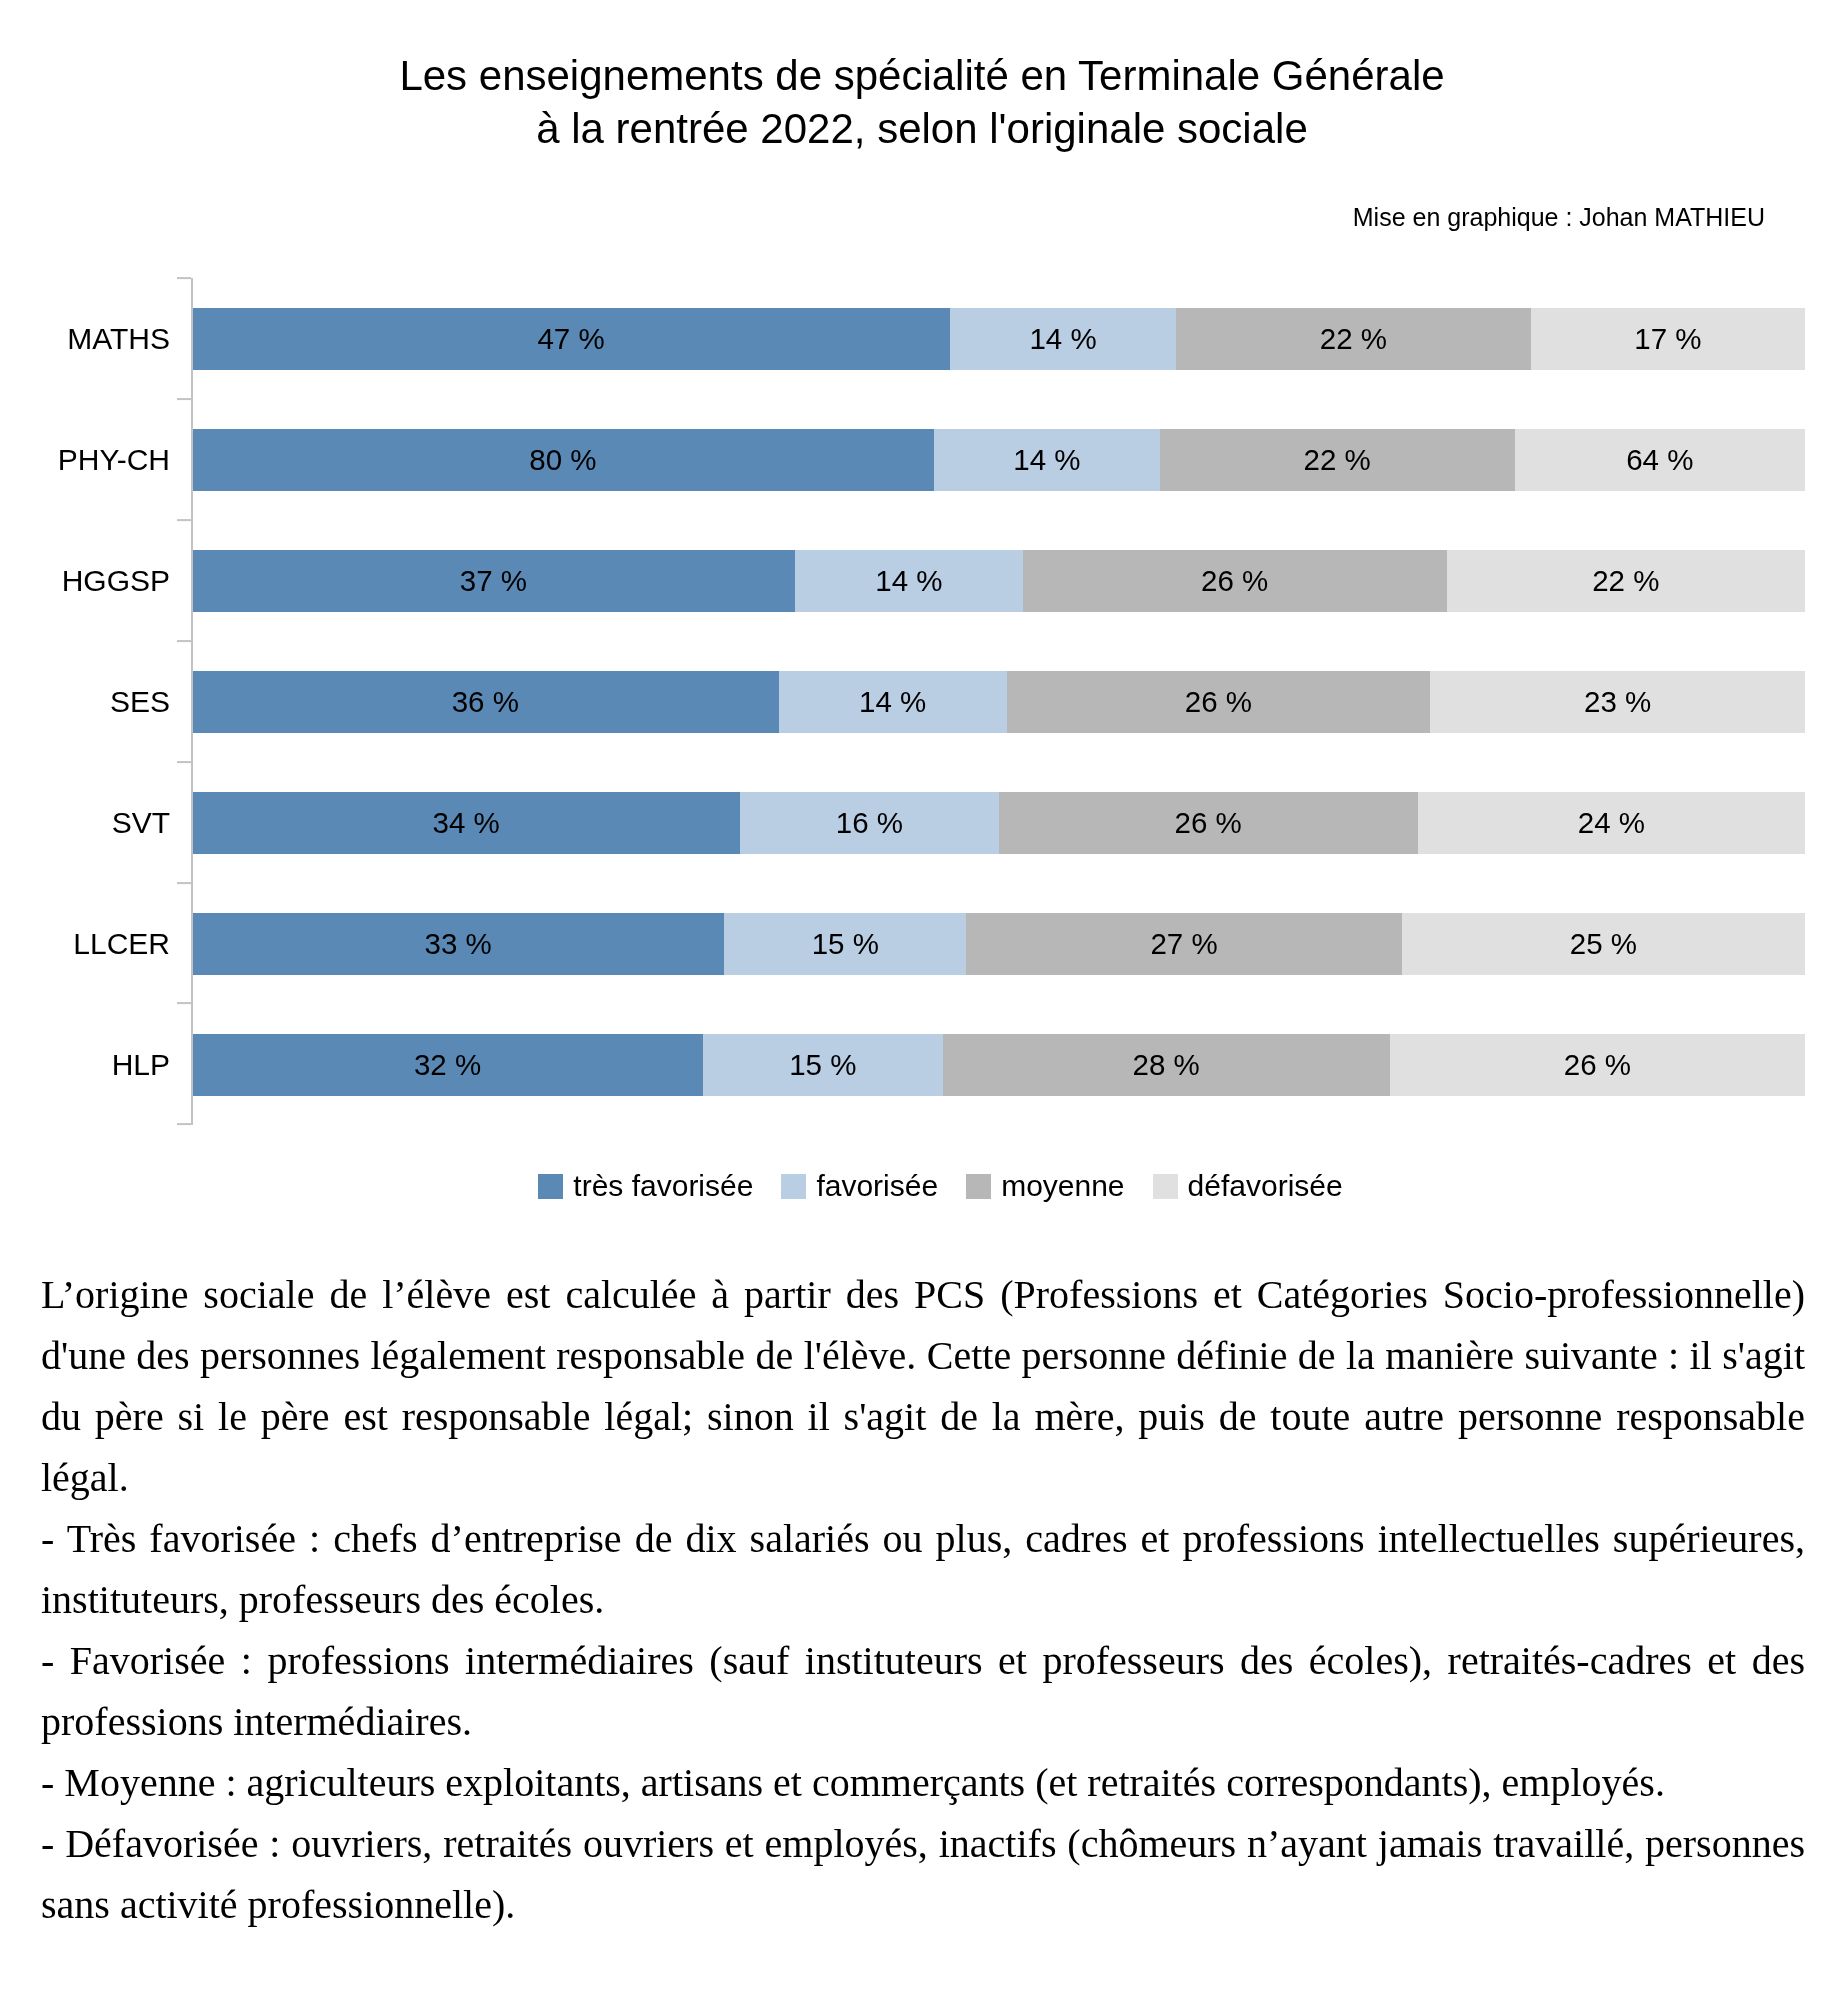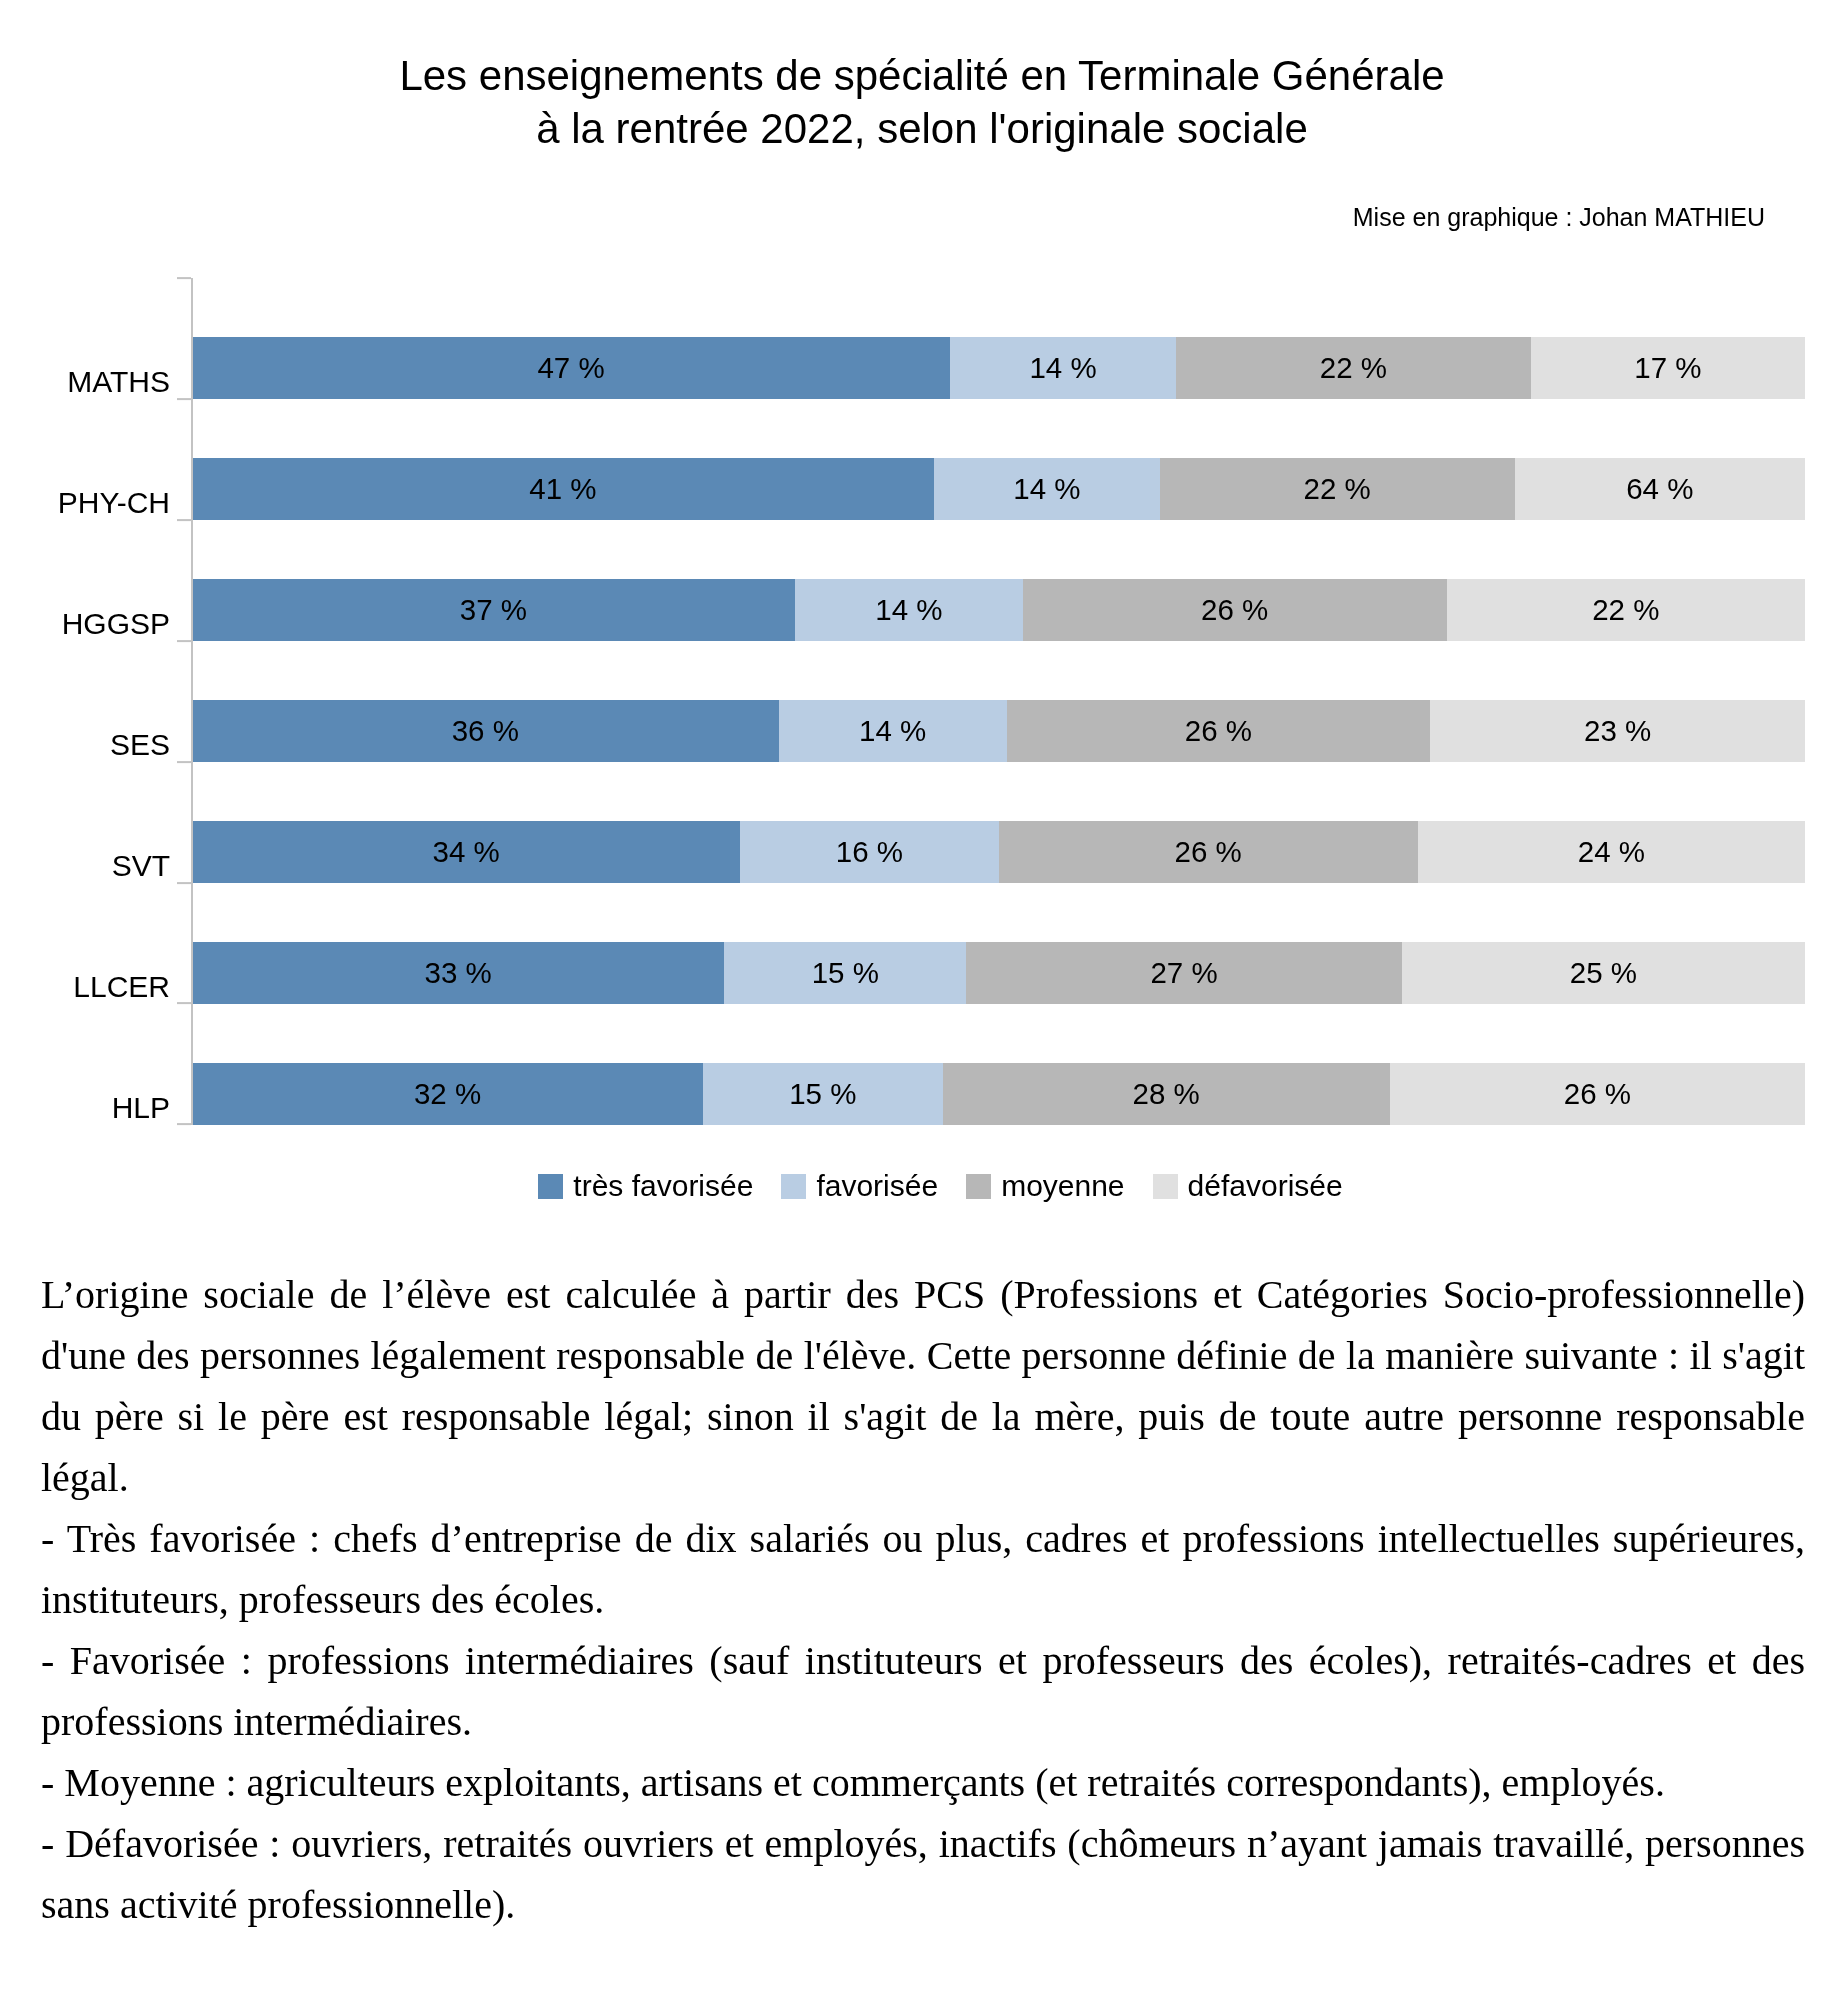--- a/index.html
+++ b/index.html
@@ -50,21 +50,21 @@
   .tick {
     position: absolute;
     left: 177px;
     width: 14px;
     height: 1.8px;
     background: #c3c3c3;
     transform: translateY(-0.9px);
   }
   .row {
     display: flex;
-    align-items: flex-end;
+    align-items: center;
     height: 121px;
   }
   .cat {
     width: 192px;
     box-sizing: border-box;
     padding-right: 22px;
     text-align: right;
     font-size: 30px;
     flex: none;
   }
@@ -151,21 +151,21 @@
             </div>
             <div class="seg" style="flex-grow: 17; flex-basis: 0px; background: rgb(224, 224, 224);">
               <span>17 %</span>
             </div>
           </div>
         </div>
         <div class="row">
           <div class="cat">PHY-CH</div>
           <div class="bar">
             <div class="seg" style="flex-grow: 46; flex-basis: 0px; background: rgb(91, 137, 181);">
-              <span>41 %</span>
+              <span>80 %</span>
             </div>
             <div class="seg" style="flex-grow: 14; flex-basis: 0px; background: rgb(185, 205, 227);">
               <span>14 %</span>
             </div>
             <div class="seg" style="flex-grow: 22; flex-basis: 0px; background: rgb(183, 183, 183);">
               <span>22 %</span>
             </div>
             <div class="seg" style="flex-grow: 18; flex-basis: 0px; background: rgb(224, 224, 224);">
               <span>64 %</span>
             </div>

